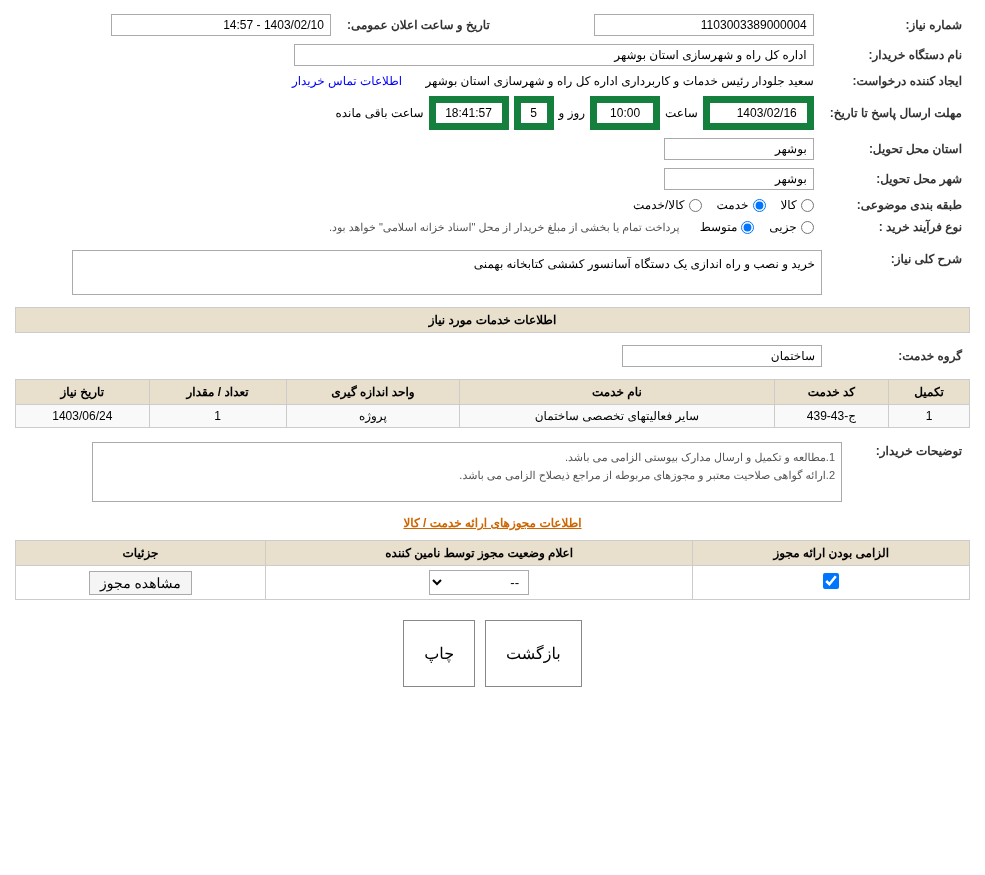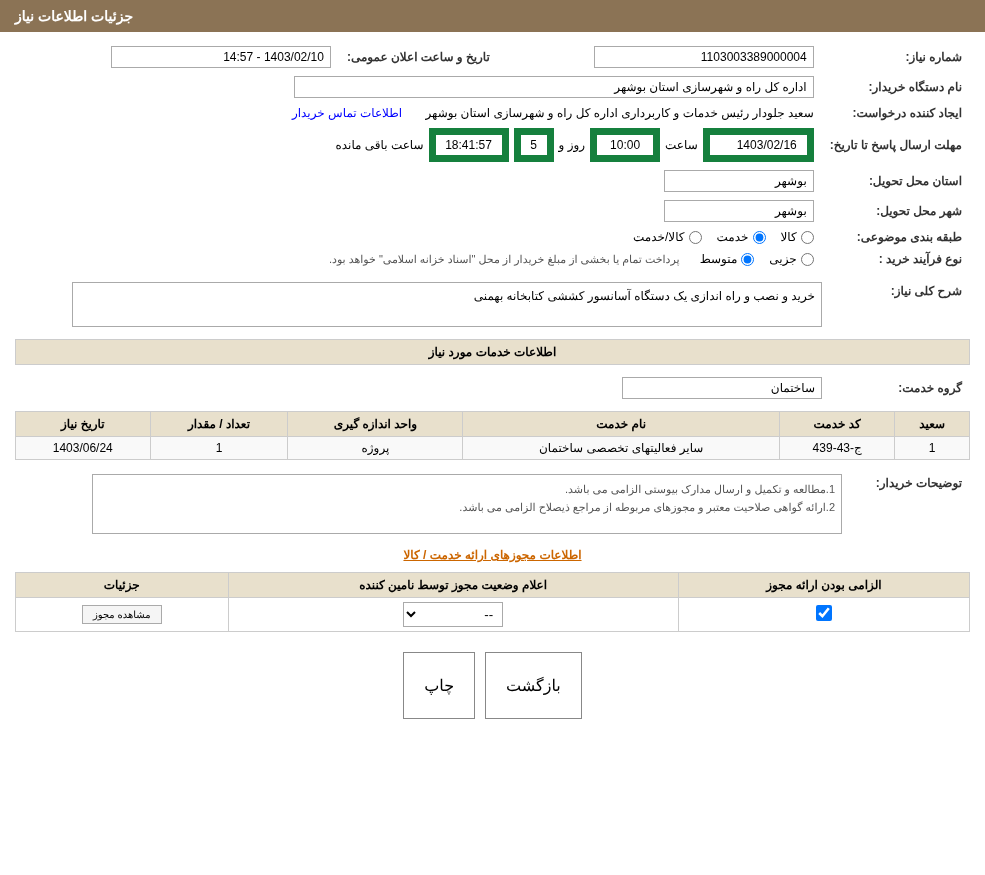--- a/index.html
+++ b/index.html
@@ -165,21 +165,21 @@
     }
     .checkbox-item {
       width: 16px;
       height: 16px;
     }
     .view-btn {
       border: 1px solid #aaa;
       background: #f5f5f5;
       padding: 3px 10px;
       cursor: pointer;
-      font-size: 10px;
+      font-size: 14px;
     }
     .select-box {
       border: 1px solid #aaa;
       padding: 3px 5px;
       background: #fff;
       min-width: 100px;
     }
     .shaded-row td {
       background: #f9f9f9;
     }
@@ -187,23 +187,20 @@
       color: #555;
       font-size: 11px;
       line-height: 1.6;
     }
   </style>
 </head>
 <body>
 
 <div class="page-wrapper">
 
-  <div class="header-bar">
-    <span>جزئیات اطلاعات نیاز</span>
-  </div>
 
   <div class="content relative-container">
 
     <table class="info-table">
       <tbody>
           <tr>
         <td class="label-cell">شماره نیاز:</td>
         <td class="value-cell">
           <span class="input-box input-box-wide">1103003389000004</span>
         </td>
@@ -312,21 +309,21 @@
         <td class="value-cell">
           <span class="input-box" style="width:200px;">ساختمان</span>
         </td>
       </tr>
     </tbody>
       </table>
 
     <table class="detail-table">
       <thead>
         <tr>
-          <th>سعید</th>
+          <th>تکمیل</th>
           <th>کد خدمت</th>
           <th>نام خدمت</th>
           <th>واحد اندازه گیری</th>
           <th>تعداد / مقدار</th>
           <th>تاریخ نیاز</th>
         </tr>
       </thead>
       <tbody>
         <tr class="shaded-row">
           <td>1</td>

